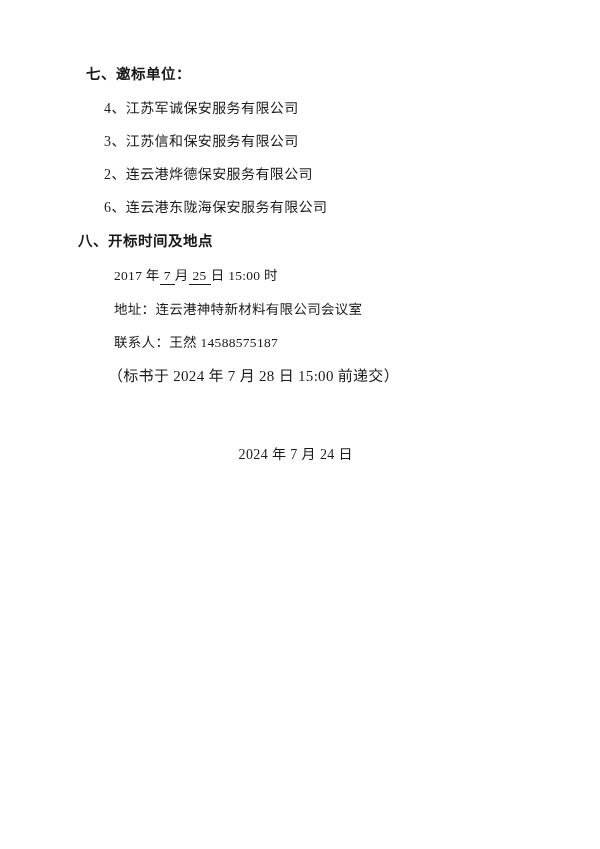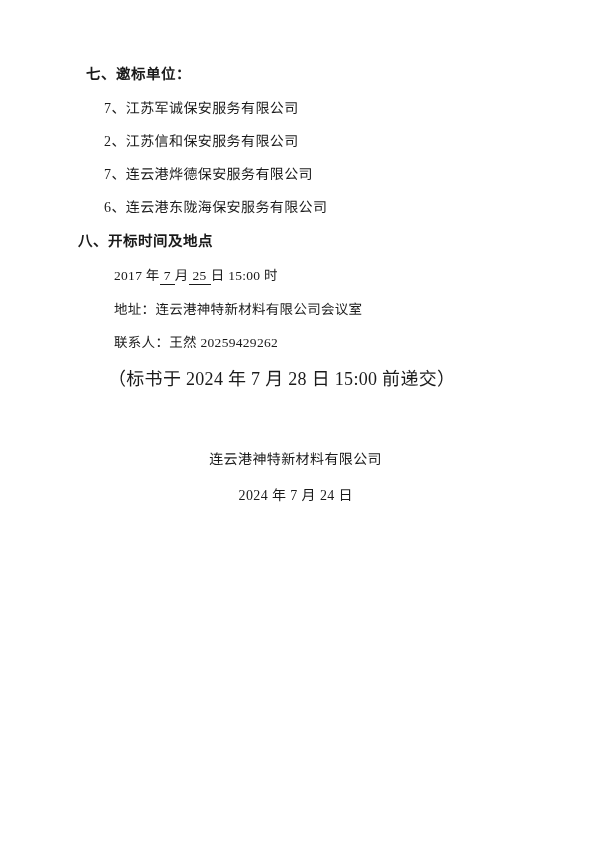--- a/index.html
+++ b/index.html
@@ -56,21 +56,21 @@
   }
 
   .info-line .u {
     border-bottom: 1px solid #1a1a1a;
     padding: 0 4px 1px 4px;
     display: inline-block;
     line-height: 1.05;
   }
 
   .note-line {
-    font-size: 18px;
+    font-size: 15px;
     letter-spacing: 0.3px;
     margin: 2px 0 0 38px;
     white-space: nowrap;
   }
 
   .signature {
     margin-top: 58px;
     text-align: right;
     padding-right: 48px;
   }
@@ -89,41 +89,40 @@
   }
 </style>
 </head>
 <body>
 
 <div class="page">
 
   <h2 class="section-heading">七、邀标单位：</h2>
 
   <ul class="list">
-    <li class="list-item">7、江苏军诚保安服务有限公司</li>
-    <li class="list-item">2、江苏信和保安服务有限公司</li>
-    <li class="list-item">7、连云港烨德保安服务有限公司</li>
+    <li class="list-item">4、江苏军诚保安服务有限公司</li>
+    <li class="list-item">3、江苏信和保安服务有限公司</li>
+    <li class="list-item">2、连云港烨德保安服务有限公司</li>
     <li class="list-item">6、连云港东陇海保安服务有限公司</li>
   </ul>
 
   <h2 class="section-heading second">八、开标时间及地点</h2>
 
   <p class="info-line">
     <span>2017 年</span><span class="u">7</span><span>月</span><span class="u">25</span><span>日</span>
     <span>15:00 时</span>
   </p>
 
   <p class="info-line">
     <span>地址：</span><span>连云港神特新材料有限公司会议室</span>
   </p>
 
   <p class="info-line">
-    <span>联系人：</span><span>王然 20259429262</span>
+    <span>联系人：</span><span>王然 14588575187</span>
   </p>
 
   <p class="note-line">（标书于 2024 年 7 月 28 日 15:00 前递交）</p>
 
   <div class="signature">
-    <p class="sign-company">连云港神特新材料有限公司</p>
     <p class="sign-date">2024 年 7 月 24 日</p>
   </div>
 
 </div>
 
 </body></html>

